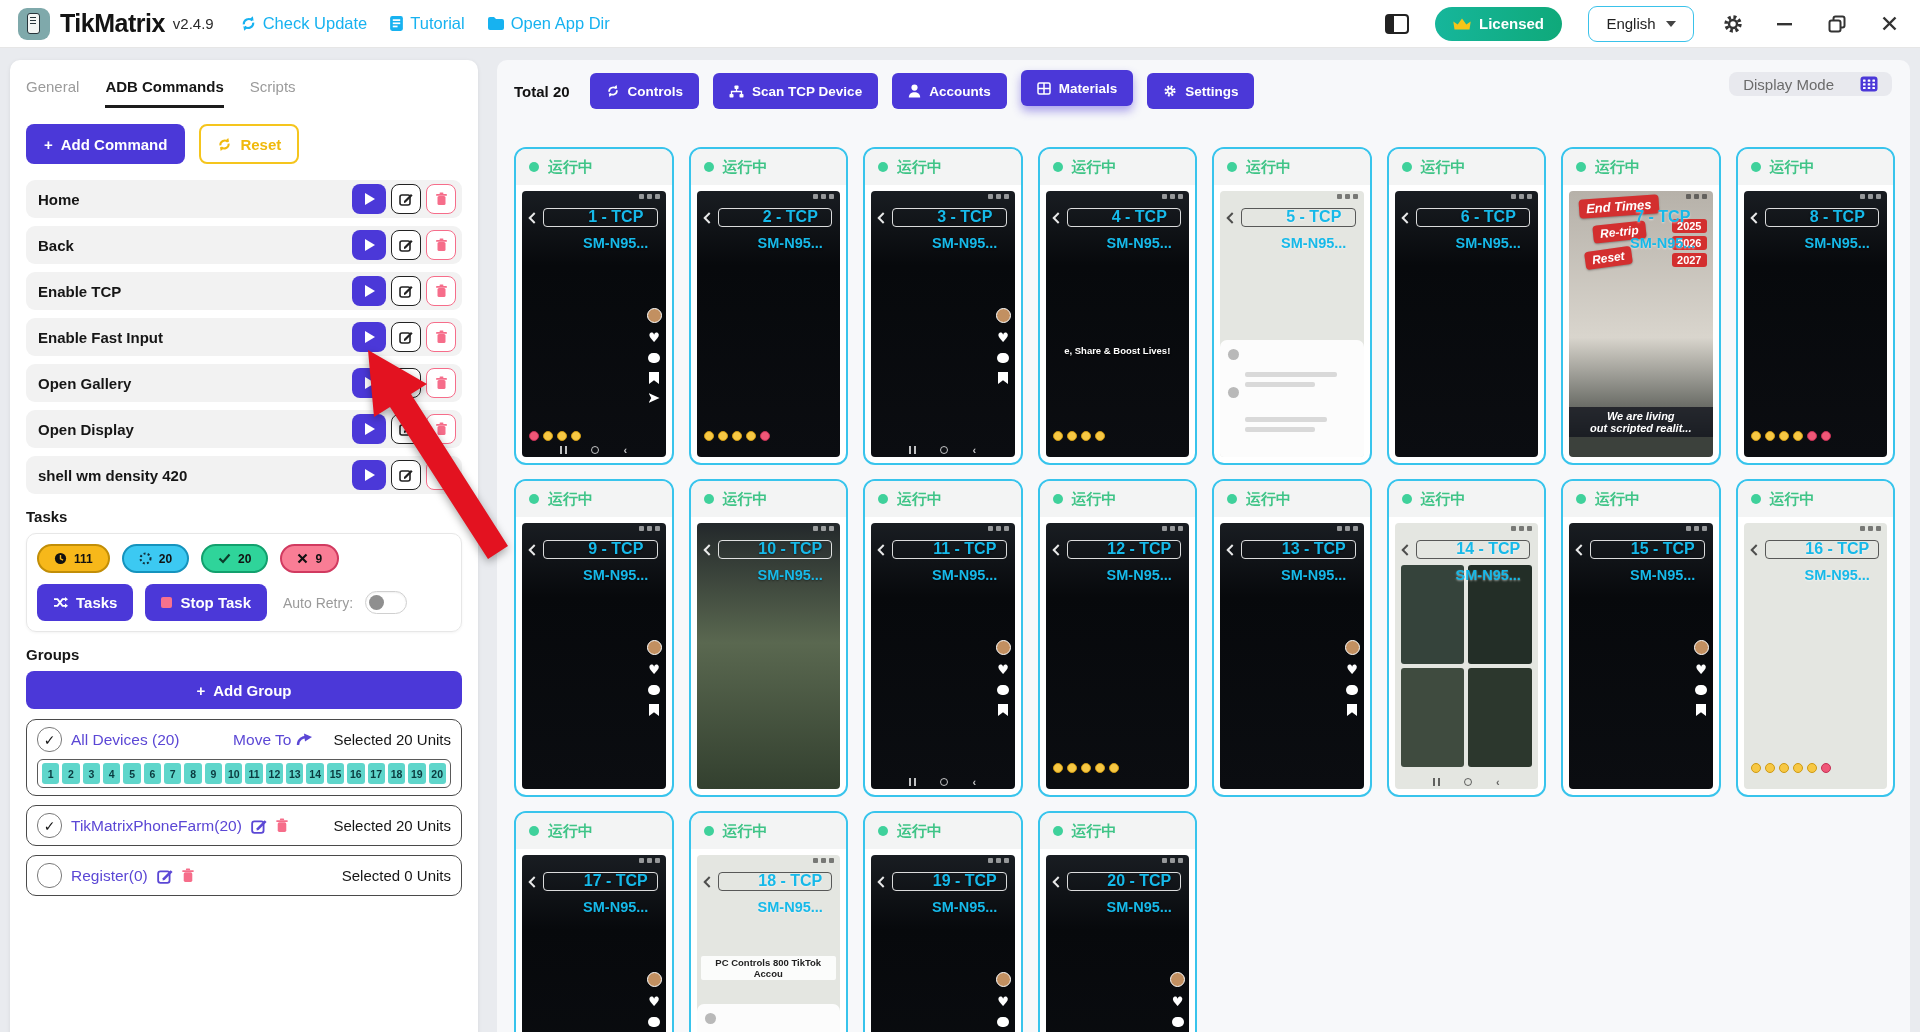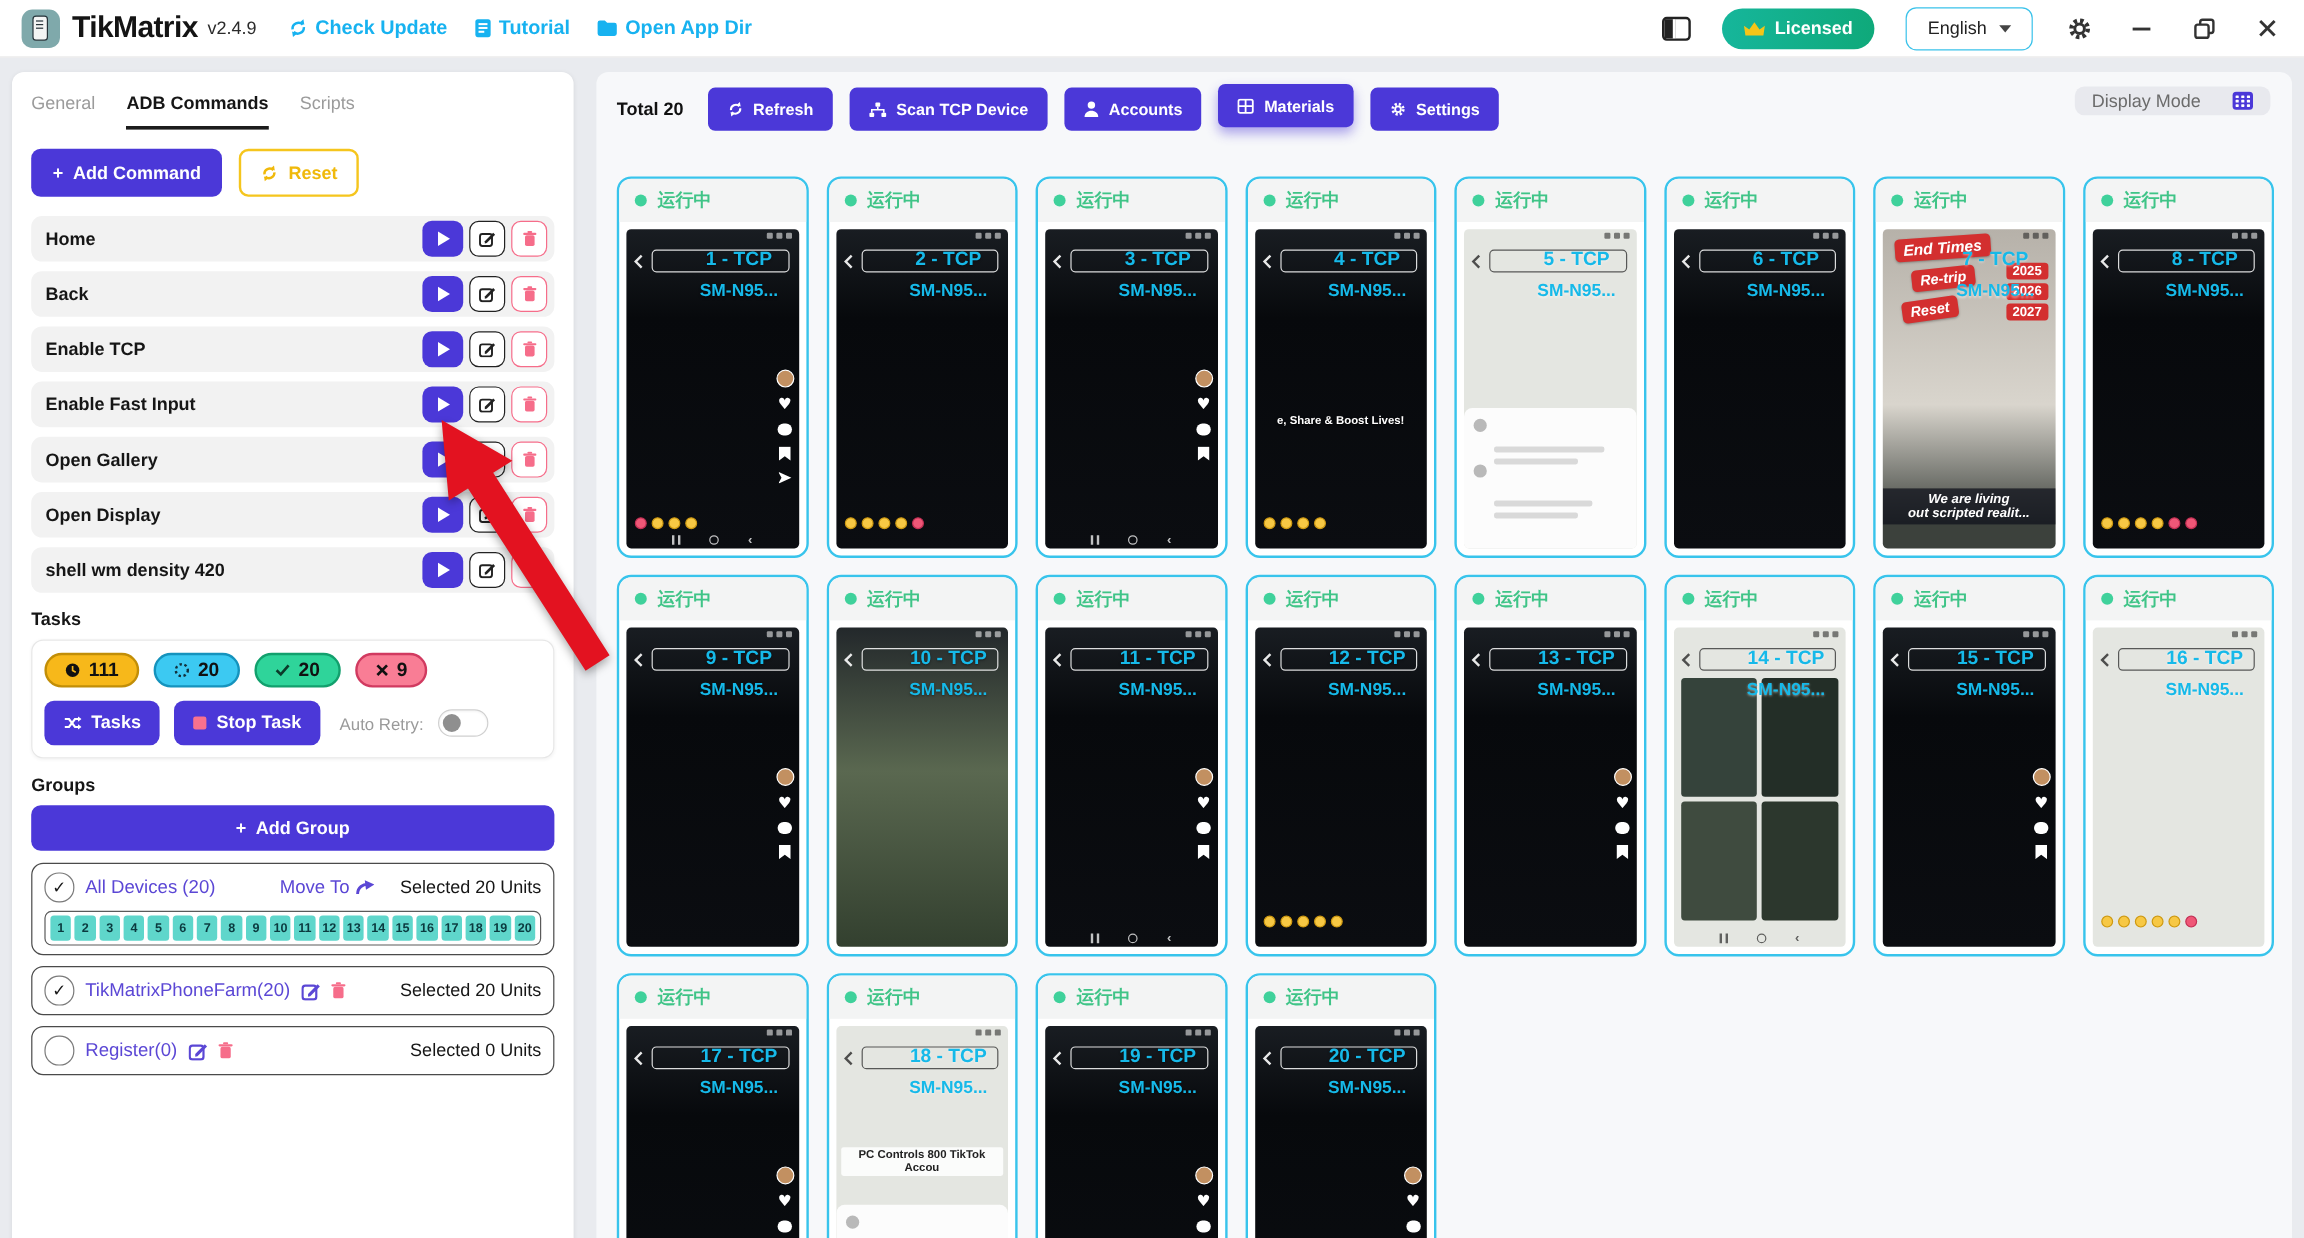--- a/index.html
+++ b/index.html
@@ -8,21 +8,21 @@
 
   
   .topbar { position:absolute; left:0; top:0; width:1920px; height:48px; background:#fff;
     border-bottom:1px solid #e6e6e6; display:flex; align-items:center; padding:0 18px; z-index:20; }
   .logo { width:32px; height:32px; border-radius:9px; background:#7fa9ab; position:relative; margin-right:10px; }
   .logo .ph { position:absolute; left:9px; top:5px; width:13px; height:21px; background:#f3f5f4;
     border:1.5px solid #27343a; border-radius:3px; }
   .logo .ph i { position:absolute; left:2px; top:3px; width:6px; height:1.5px; background:#27343a; box-shadow:0 3px 0 #27343a,0 6px 0 #27343a; }
   .app-title { font-size:25px; font-weight:800; color:#141414; letter-spacing:-0.5px; }
   .app-ver { font-size:15px; color:#2b2b2b; margin-left:8px; margin-right:26px; }
-  .tlink { display:flex; align-items:center; gap:6px; color:#17b2f0; font-size:16.5px; font-weight:700; margin-right:22px; cursor:pointer; }
+  .tlink { display:flex; align-items:center; gap:6px; color:#17b2f0; font-size:16.5px; font-weight:400; margin-right:22px; cursor:pointer; }
   .tlink svg { display:block; }
   .tb-right { margin-left:auto; display:flex; align-items:center; gap:26px; }
   .panel-ic { width:24px; height:20px; border:2px solid #222; border-radius:4px; position:relative; }
   .panel-ic::before { content:""; position:absolute; left:0; top:0; bottom:0; width:7px; background:#222; border-right:2px solid #fff; }
   .lic { height:34px; padding:0 18px; border-radius:17px; background:linear-gradient(90deg,#16b69b,#0fa97a);
     color:#fff; font-size:15px; font-weight:700; display:flex; align-items:center; gap:8px; }
   .lang { height:36px; min-width:106px; border:1.5px solid #3ac2ea; border-radius:9px; background:#fff;
     display:flex; align-items:center; justify-content:center; gap:10px; font-size:15px; color:#222; padding:0 12px; }
   .caret { width:0; height:0; border-left:5px solid transparent; border-right:5px solid transparent; border-top:6px solid #444; }
   .winbtn { display:flex; align-items:center; justify-content:center; width:26px; height:26px; }
@@ -46,21 +46,21 @@
   .ibtn { width:34px; height:30px; border-radius:8px; display:flex; align-items:center; justify-content:center; margin-left:5px; cursor:pointer; }
   .play { background:#4b38d8; }
   .play .tri { width:0; height:0; border-top:6px solid transparent; border-bottom:6px solid transparent; border-left:10px solid #fff; margin-left:2px; }
   .edit { width:30px; background:#fff; border:1.5px solid #222; }
   .del  { width:30px; background:#fff; border:1.5px solid #f66d8a; }
 
   .sec-h { font-size:15px; font-weight:700; color:#161616; margin:14px 0 8px; }
   .taskbox { border:1px solid #e7e7e7; border-radius:10px; padding:10px; box-shadow:0 1px 3px rgba(0,0,0,.05); }
   .badges { display:flex; gap:12px; }
   .badge { height:29px; border-radius:15px; padding:0 15px; display:flex; align-items:center; gap:7px;
-    font-size:16px; font-weight:700; color:#111; }
+    font-size:12px; font-weight:700; color:#111; }
   .b-pend { background:#f7b81a; border:2px solid #c28e07; }
   .b-run  { background:#3cc9f2; border:2px solid #1593bd; }
   .b-ok   { background:#2fd49a; border:2px solid #13a univ06d; }
   .b-ok   { background:#2fd49a; border:2px solid #12a06d; }
   .b-fail { background:#f97d95; border:2px solid #d13a60; }
   .taskbtns { display:flex; align-items:center; gap:12px; margin-top:11px; }
   .tasks-btn,.stop-btn { height:37px; padding:0 16px; font-size:15px; }
   .stopsq { width:11px; height:11px; background:#f8718e; border-radius:2px; }
   .aretry { font-size:14px; color:#9a9a9a; margin-left:4px; }
   .toggle { width:42px; height:23px; border-radius:12px; background:#fff; border:1.5px solid #d0d0d0; position:relative; box-shadow:inset 0 1px 2px rgba(0,0,0,.06); }
@@ -538,21 +538,21 @@
 
 <div class="toolbar">
   <span class="total">Total 20</span>
   <button class="btn btn-purple tbtn">
     <svg width="14" height="14" viewBox="0 0 18 18" fill="none" stroke="#fff" stroke-width="2.2">
         <path d="M4 10a5.3 5.3 0 0 1 9-4.2"></path>
         <path d="M14 8a5.3 5.3 0 0 1-9 4.2"></path>
         <polygon points="13.6,1.2 14.4,6 9.9,4.4" fill="#fff" stroke="none"></polygon>
         <polygon points="4.4,16.8 3.6,12 8.1,13.6" fill="#fff" stroke="none"></polygon>
       </svg>
-    <span>Refresh</span>
+    <span>Controls</span>
   </button>
   <button class="btn btn-purple tbtn">
     <svg width="15" height="13" viewBox="0 0 15 13">
         <rect x="5.5" y="0.5" width="4" height="3.5" rx="0.8" fill="#fff"></rect>
         <rect x="0.5" y="9" width="4" height="3.5" rx="0.8" fill="#fff"></rect>
         <rect x="10.5" y="9" width="4" height="3.5" rx="0.8" fill="#fff"></rect>
         <path d="M7.5 4v2.5M2.5 9V6.5h10V9" stroke="#fff" stroke-width="1.3" fill="none"></path>
       </svg>
     <span>Scan TCP Device</span>
   </button>

